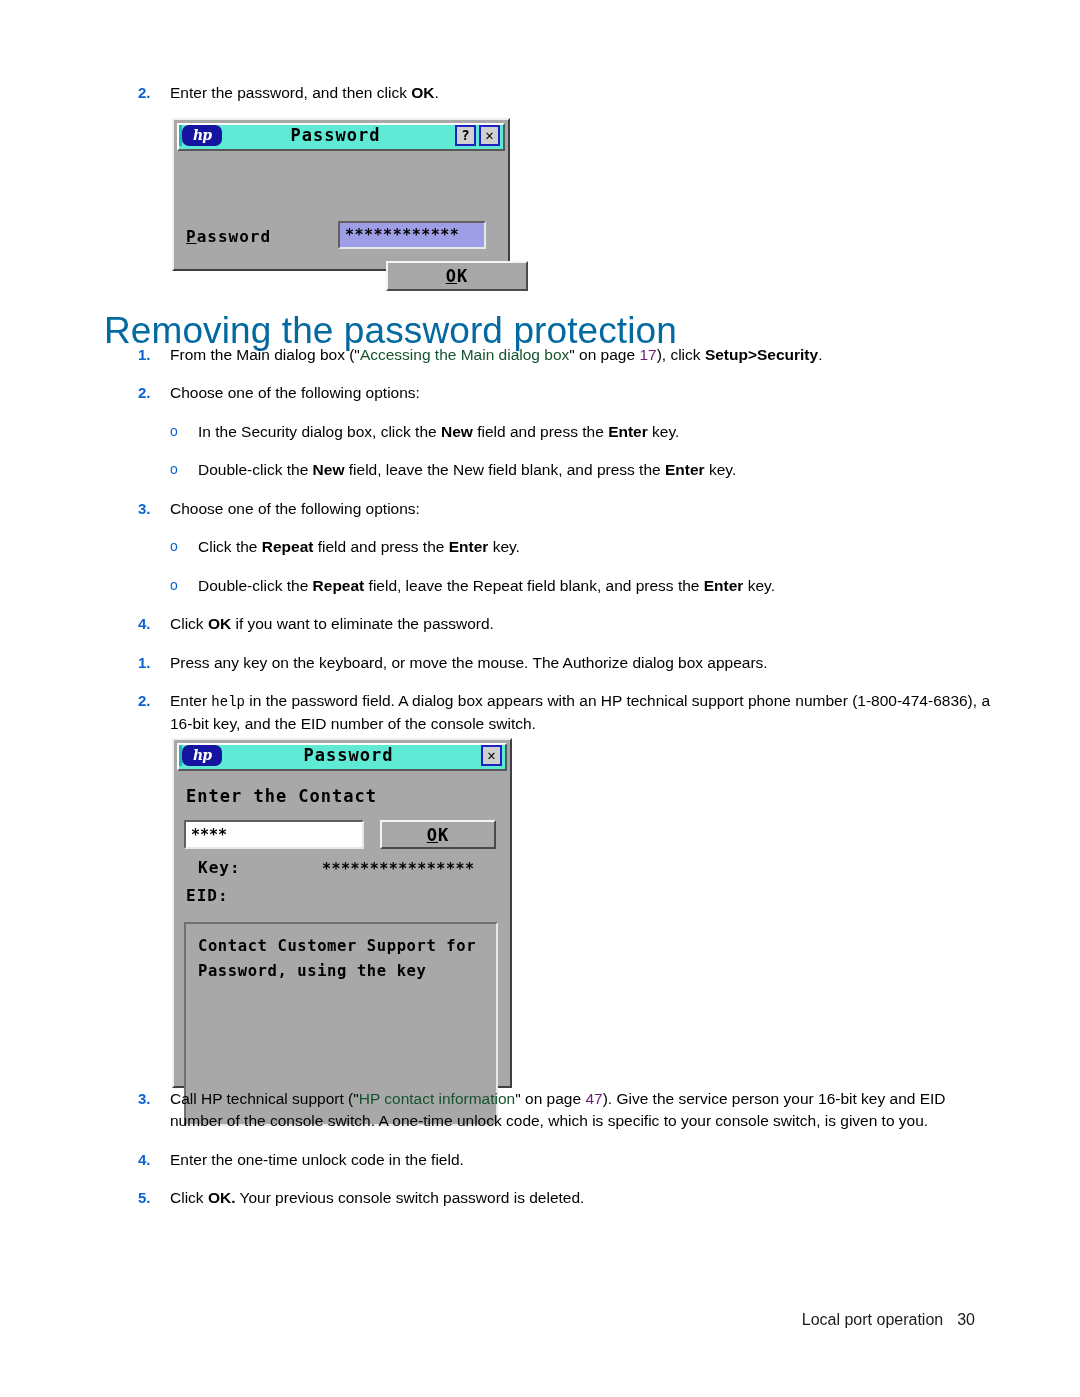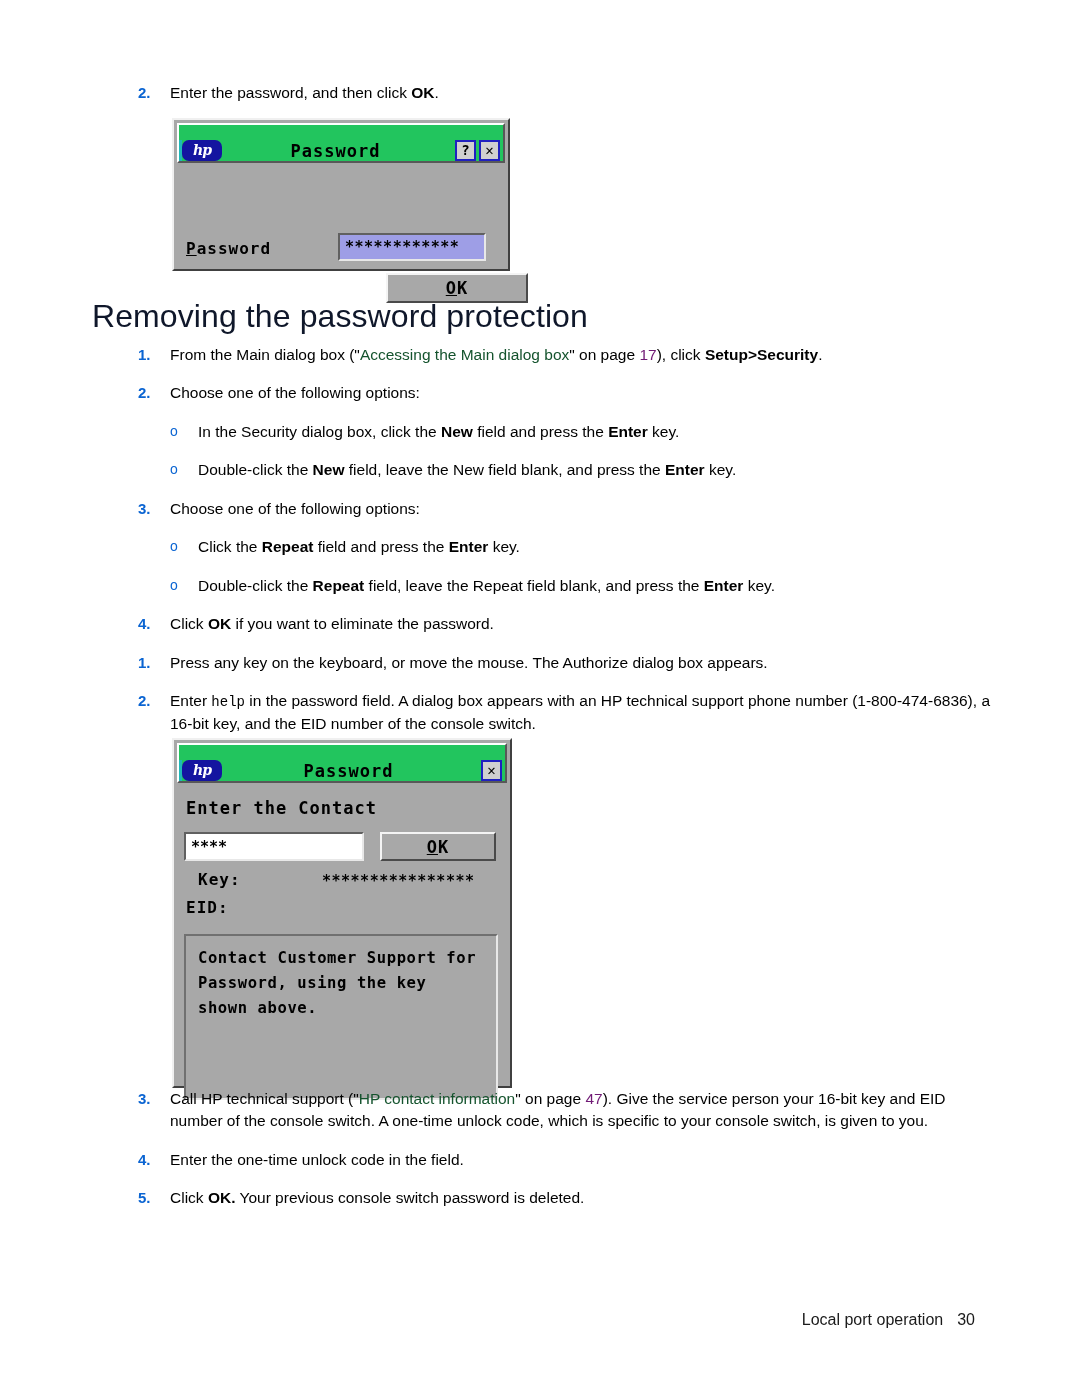--- a/index.html
+++ b/index.html
@@ -64,47 +64,47 @@
     line-height: 1.45;
     flex: 1 1 auto;
   }
 
   b, .b { font-weight: bold; }
   .link { color: #14532d; }
   .pageref { color: #701a75; }
   .mono { font-family: "Liberation Mono", monospace; font-size: 14px; }
 
   h1.heading {
-    color: #0f172a;
+    color: #0369a1;
     font-weight: normal;
-    font-size: 32px;
-    margin: 0;
+    font-size: 37px;
+    margin: 12px;
     letter-spacing: 0.1px;
   }
 
   
   .dlg {
     background: #a8a8a8;
     border-top: 2px solid #f0f0f0;
     border-left: 2px solid #f0f0f0;
     border-right: 2px solid #404040;
     border-bottom: 2px solid #404040;
     box-sizing: border-box;
     font-family: "DejaVu Sans Mono", "Liberation Mono", monospace;
   }
   .dlg-title {
-    height: 40px;
-    background: #22c55e;
+    height: 28px;
+    background: #5eead4;
     border-top: 2px solid #ffffff;
     border-left: 2px solid #ffffff;
     border-right: 2px solid #585858;
     border-bottom: 2px solid #585858;
     margin: 3px;
     display: flex;
-    align-items: flex-end;
+    align-items: flex-start;
     box-sizing: border-box;
     position: relative;
   }
   .hp-logo {
     width: 40px;
     height: 21px;
     background: #1414a0;
     border-radius: 7px;
     margin-left: 3px;
     flex: 0 0 40px;
@@ -353,24 +353,23 @@
         <span>O</span>
           <span style="text-decoration:none;">K</span>
       </div>
 
       <div class="fld-label" style="position:absolute; left:24px; top:84px;">Key:</div>
       <div class="stars" style="position:absolute; left:148px; top:86px;">****************</div>
 
       <div class="fld-label" style="position:absolute; left:12px; top:112px;">EID:</div>
       <div class="stars" style="position:absolute; left:148px; top:114px;"></div>
 
-      <div class="msgbox" style="position:absolute; left:10px; top:148px; width:314px; height:166px;padding-left:12px;">
+      <div class="msgbox" style="position:absolute; left:10px; top:148px; width:314px; height:204px;padding-left:12px;">
         <div>Contact Customer Support for</div>
         <div>Password, using the key</div>
-        <div>shown above.</div>
       </div>
     </div>
   </div>
 
   <div style="position:absolute; left:130px; top:1088px; width:860px;">
     <div class="step">
       <div class="step-num">3.</div>
       <div class="step-body">
         <span>Call HP technical support ("</span><span class="link">HP contact information</span><span>" on page </span><span class="pageref">47</span><span>). Give the service person your 16-bit key and EID number of the console switch. A one-time unlock code, which is specific to your console switch, is given to you.</span>
       </div>

